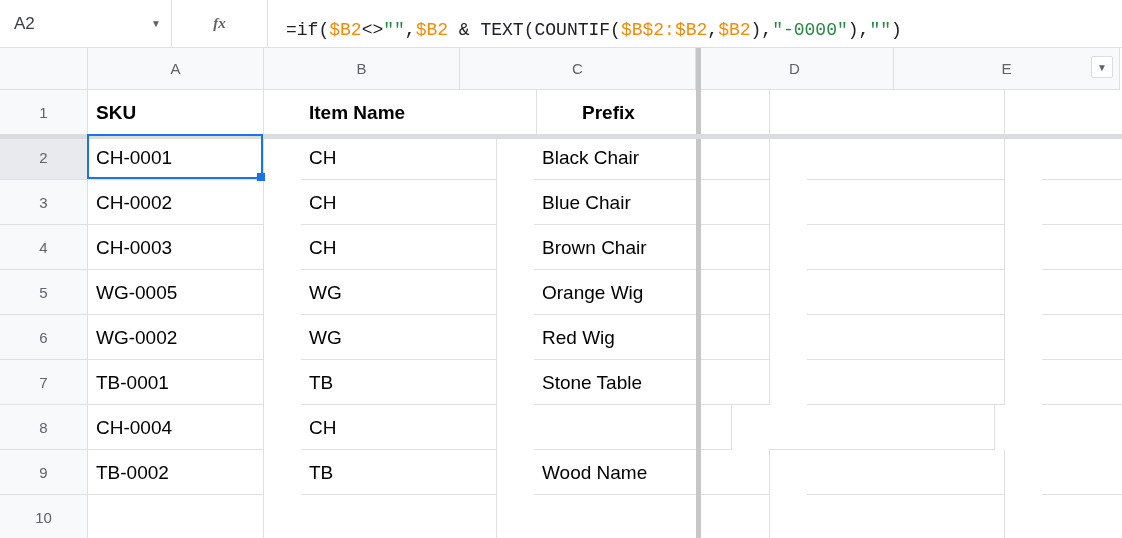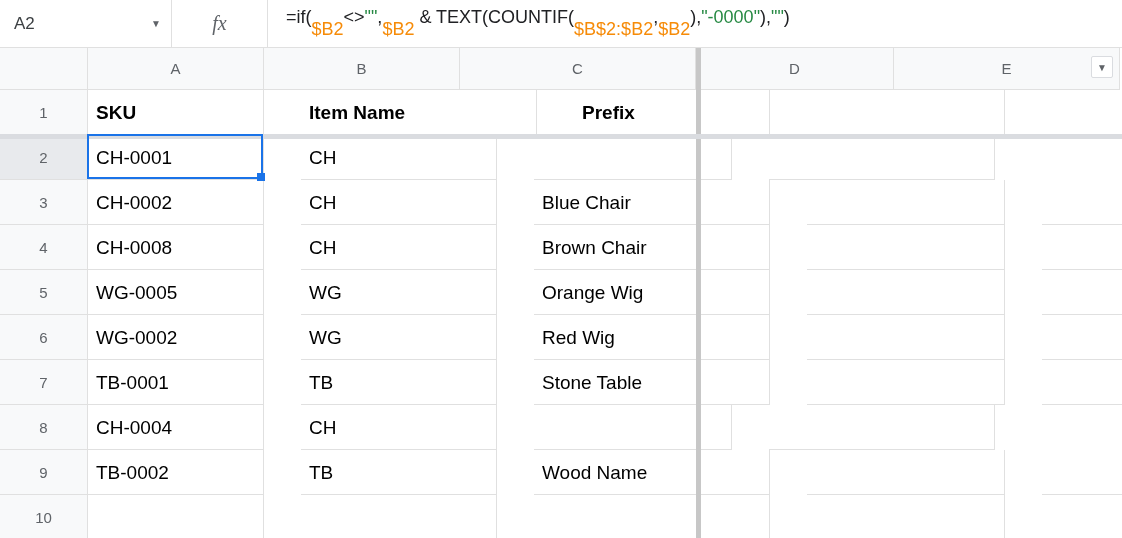--- a/index.html
+++ b/index.html
@@ -42,30 +42,31 @@
     width: 96px;
     display: flex;
     align-items: center;
     justify-content: center;
     border-right: 1px solid #e0e0e0;
     height: 100%;
   }
   .fx span {
     font-style: italic;
     font-family: "Times New Roman", serif;
-    font-size: 20px;
-    color: #5f6368;
+    font-size: 15px;
+    color: #5f6368;
+    font-weight: bold;
   }
   .formula-input {
     flex: 1;
     padding: 0 18px;
-    font-family: Liberation Sans, sans-serif;
+    font-family: Liberation Mono, monospace;
     font-size: 18px;
     display: flex;
-    align-items: flex-start;
+    align-items: flex-end;
     white-space: pre;
     color: #202124;
   }
   .tok-ref { color: #f68b08; margin-top: 12px; }
   .tok-fn  { color: #202124; }
   .tok-str { color: #278a44; }
   
   .sheet {
     position: relative;
   }
@@ -227,32 +228,33 @@
       <div class="row header-row">
         <div class="cell col-a">SKU</div>
         <div class="cell col-c">Item Name</div>
         <div class="cell col-b">Prefix</div>
         <div class="cell col-d"></div>
         <div class="cell col-e"></div>
       </div>
       <div class="row">
         <div class="cell col-a">CH-0001</div>
         <div class="cell col-b">CH</div>
+        <div class="cell col-c">Black Chair</div>
         <div class="cell col-d"></div>
         <div class="cell col-e"></div>
       </div>
       <div class="row">
         <div class="cell col-a">CH-0002</div>
         <div class="cell col-b">CH</div>
         <div class="cell col-c">Blue Chair</div>
         <div class="cell col-d"></div>
         <div class="cell col-e"></div>
       </div>
       <div class="row">
-        <div class="cell col-a">CH-0008</div>
+        <div class="cell col-a">CH-0003</div>
         <div class="cell col-b">CH</div>
         <div class="cell col-c">Brown Chair</div>
         <div class="cell col-d"></div>
         <div class="cell col-e"></div>
       </div>
       <div class="row">
         <div class="cell col-a">WG-0005</div>
         <div class="cell col-b">WG</div>
         <div class="cell col-c">Orange Wig</div>
         <div class="cell col-d"></div>

